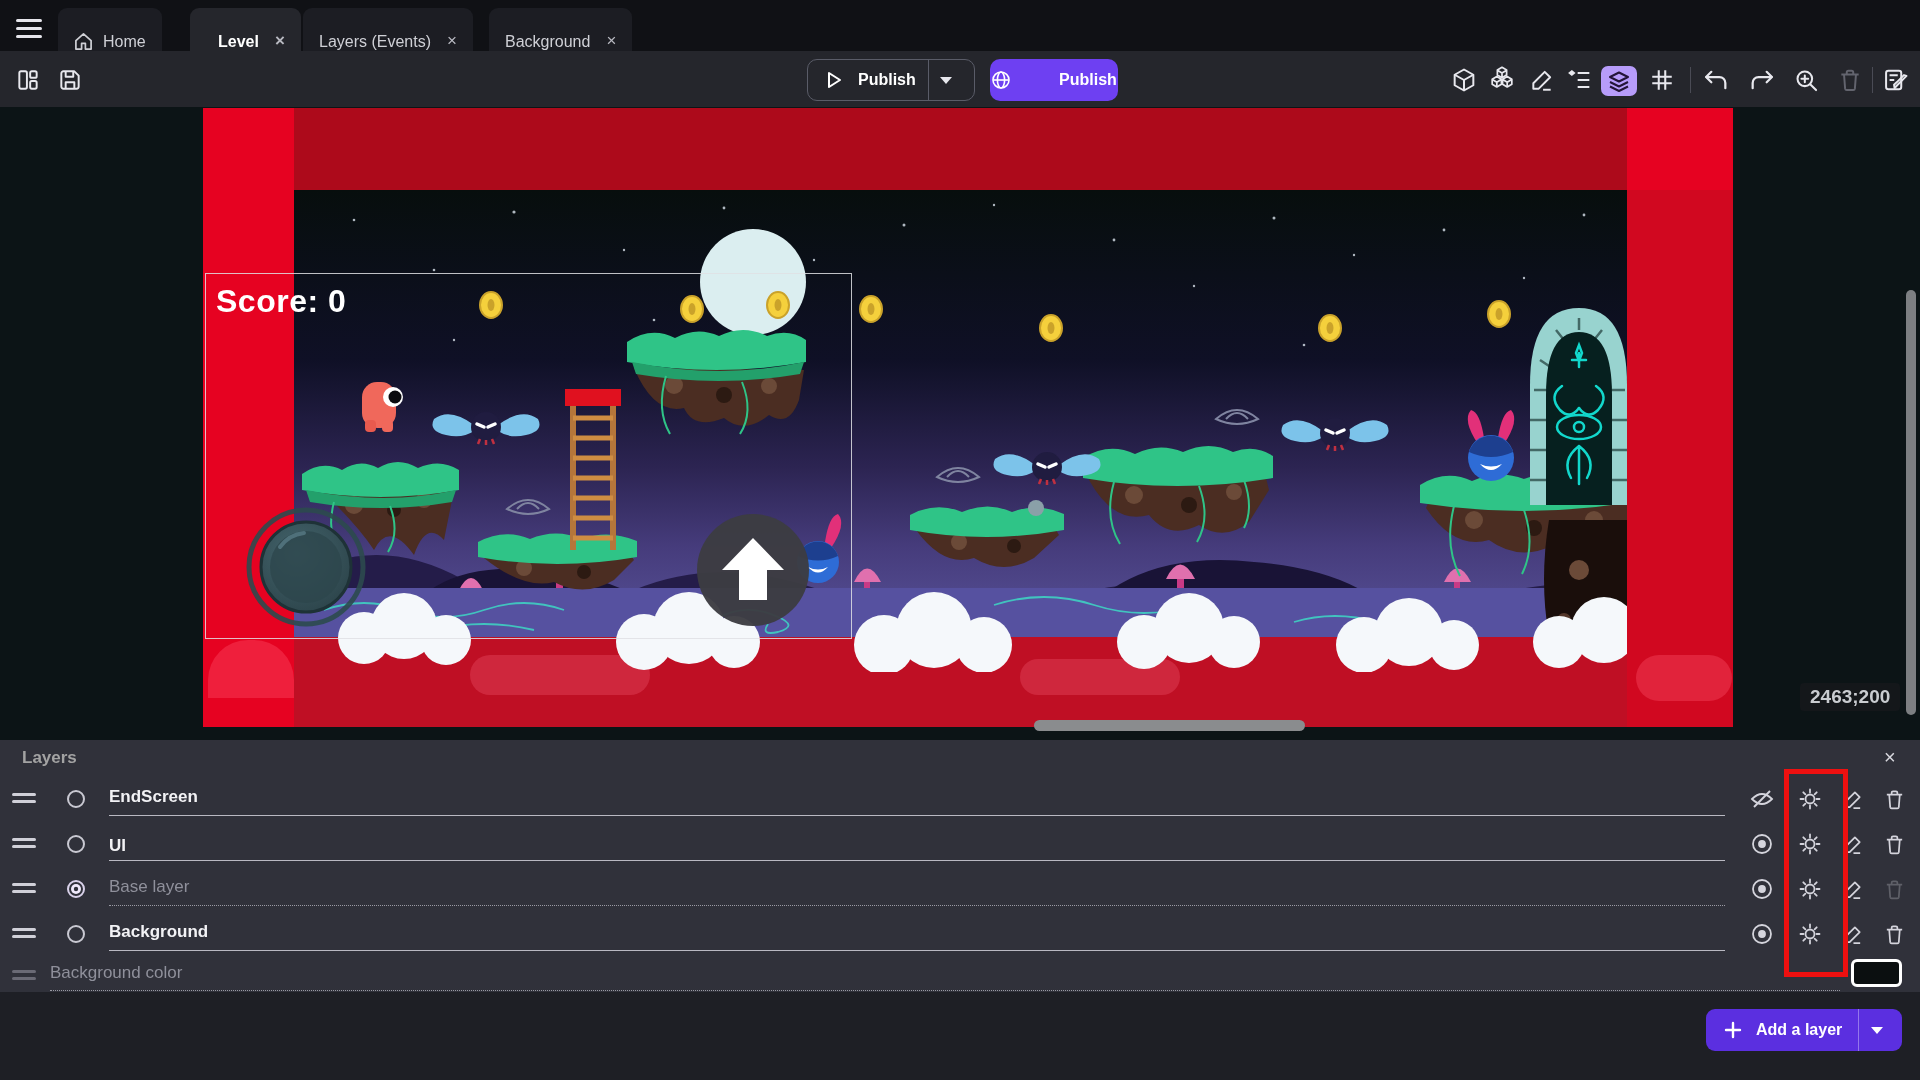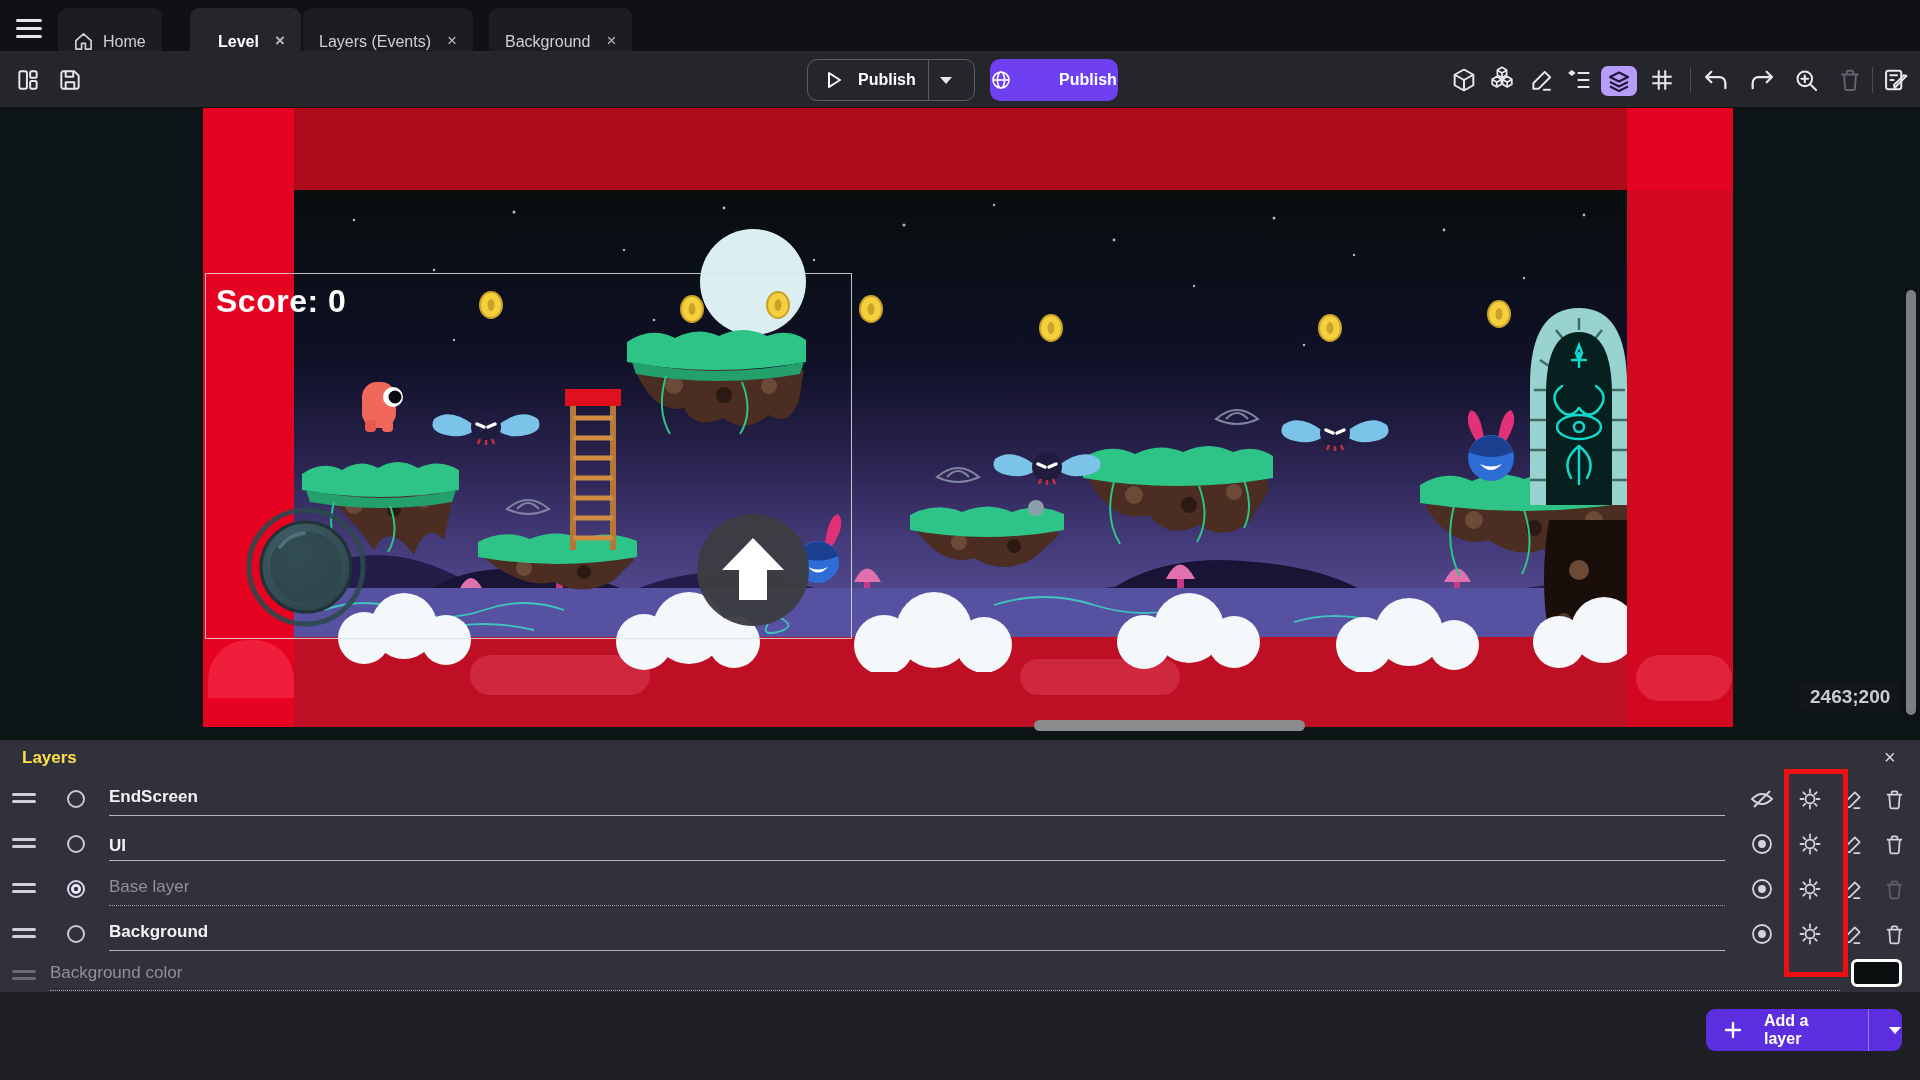--- a/index.html
+++ b/index.html
@@ -28,21 +28,21 @@
   .canvas{left:0;top:107px;width:1920px;height:633px;background:#0c1416;overflow:hidden;}
   .band{position:absolute;}
   .selrect{left:205px;top:166px;width:645px;height:364px;border:1px solid rgba(223,224,228,.85);}
   .score{left:216px;top:176px;color:#fff;font-weight:bold;font-size:32px;letter-spacing:.5px;}
   .coords{left:1800px;top:576px;background:#14171a;color:#c9ccd0;font-weight:bold;font-size:19px;
           padding:3px 10px;border-radius:4px;}
   .hscroll{left:1034px;top:613px;width:271px;height:11px;border-radius:6px;background:#8a8c8e;}
   .vscroll{left:1906px;top:183px;width:10px;height:425px;border-radius:5px;background:#7d7f82;}
   
   .panel{left:0;top:740px;width:1920px;height:252px;background:#30313a;}
-  .panel-title{left:22px;top:8px;color:#fde047;font-size:17px;font-weight:bold;}
+  .panel-title{left:22px;top:8px;color:#a3a3a3;font-size:17px;font-weight:bold;}
   .panel-x{left:1884px;top:6px;color:#d8d8de;font-size:20px;}
   .lrow-name{font-size:17px;font-weight:bold;color:#f2f2f5;}
   .lrow-name.ro{color:#8f909b;font-weight:normal;}
   .uline{left:109px;width:1616px;height:1px;border-bottom:1px solid #b9b9c2;}
   .uline.dot{border-bottom:1px dotted #9a9aa4;}
   .handle span{display:block;width:24px;height:3px;background:#d0d0d8;border-radius:2px;margin:4px 0;}
   .handle.dim span{background:#6a6a75;}
   .rowicon{width:28px;height:28px;display:flex;align-items:center;justify-content:center;}
   .red-annot{left:1784px;top:29px;width:54px;height:198px;border:5px solid #ee1010;z-index:6;}
   .swatch{left:1851px;top:219px;width:51px;height:28px;border:3px solid #fff;border-radius:6px;background:#0b0f10;box-sizing:border-box;}
@@ -664,21 +664,21 @@
         <span></span>
       </div>
     <div class="abs lrow-name ro" style="left:50px;top:223px;">Background color</div>
     <div class="abs uline dot" style="left:50px;width:1790px;top:249px;"></div>
     <div class="abs swatch"></div>
 
     <div class="abs red-annot"></div>
   </div>
 
   <div class="abs bottombar">
-    <div class="abs btn-add" style="background:#5b2fe0;gap:8px;">
+    <div class="abs btn-add" style="background:#5b2fe0;">
       <span style="margin-left:18px;">
         <svg width="18" height="18" viewBox="0 0 18 18" fill="none" stroke="#fff" stroke-width="2.4" stroke-linecap="round">
             <path d="M9 2 V16 M2 9 H16"></path>
           </svg>
       </span>
       <span class="lbl" style="margin-left:14px;">Add a layer</span>
       <span class="dvd" style="margin-left:16px;"></span>
       <span style="margin-left:11px;">
         <svg width="14" height="10" viewBox="0 0 14 10" fill="#fff">
             <path d="M1 2 L7 9 L13 2 Z"></path>

